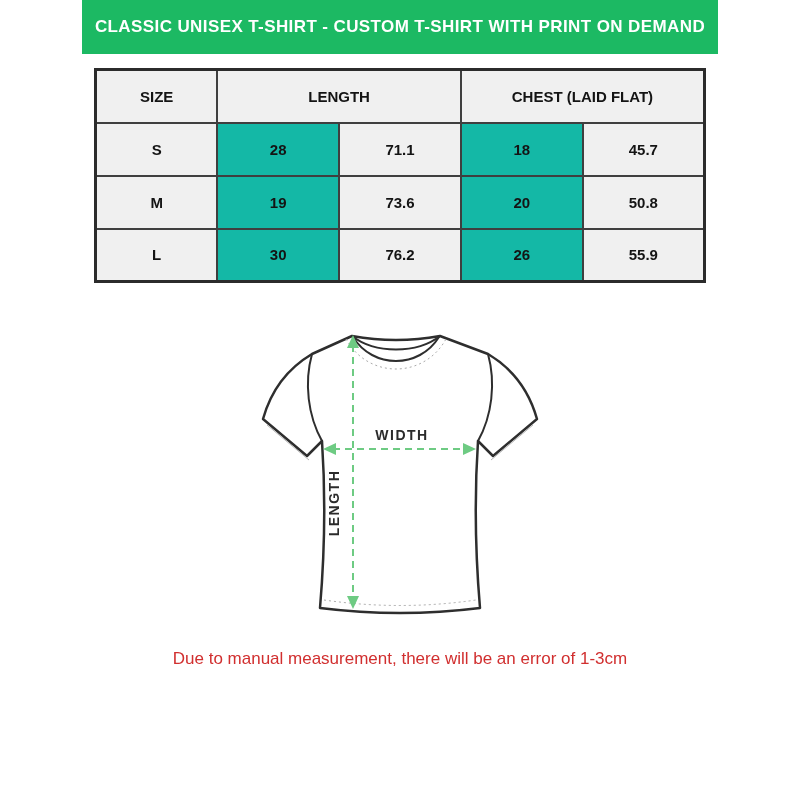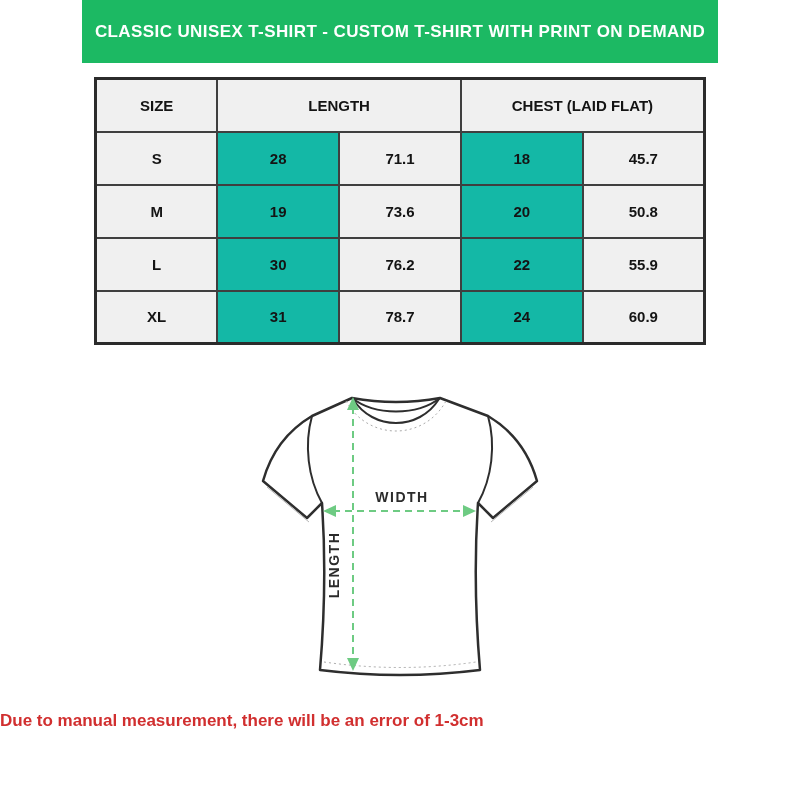--- a/index.html
+++ b/index.html
@@ -12,21 +12,21 @@
     --ink: #141414;
   }
   * { box-sizing: border-box; margin: 0; padding: 0; }
   html, body {
     width: 800px; height: 800px;
     background: #ffffff;
     font-family: "Liberation Sans", sans-serif;
     overflow: hidden;
   }
   .banner {
-    width: 636px; height: 63px;
+    width: 636px; height: 54px;
     margin: 0 auto;
     background: var(--banner-green);
     display: flex; align-items: center; justify-content: center;
   }
   .banner-title {
     color: #ffffff;
     font-size: 17px;
     font-weight: 700;
     letter-spacing: 0.4px;
     text-align: center;
@@ -87,22 +87,23 @@
   svg .dim-head { fill: var(--arrow-green); }
   svg .dim-label {
     font-family: "Liberation Sans", sans-serif;
     font-size: 14px;
     font-weight: 700;
     letter-spacing: 1.5px;
     fill: #2b2b2b;
   }
   .footer-note {
     margin-top: 6px;
+    text-align: center;
     font-size: 17px;
-    font-weight: 700;
+    font-weight: 400;
     color: var(--note-red);
   }
 </style>
 </head>
 <body>
 
 <div class="banner">
   <div class="banner-title">CLASSIC UNISEX T-SHIRT - CUSTOM T-SHIRT WITH PRINT ON DEMAND</div>
 </div>
 
@@ -127,29 +128,22 @@
         <td class="gray">M</td>
         <td class="white">19</td>
         <td class="gray">73.6</td>
         <td class="white">20</td>
         <td class="gray">50.8</td>
       </tr>
       <tr>
         <td class="gray">L</td>
         <td class="white">30</td>
         <td class="gray">76.2</td>
-        <td class="white">22</td>
+        <td class="white">26</td>
         <td class="gray">55.9</td>
-      </tr>
-      <tr>
-        <td class="gray">XL</td>
-        <td class="white">31</td>
-        <td class="gray">78.7</td>
-        <td class="white">24</td>
-        <td class="gray">60.9</td>
       </tr>
     </tbody>
   </table>
 </div>
 
 <div class="diagram-wrap">
   <svg width="320" height="322" viewBox="0 0 320 322">
 
     <path class="shirt-outline" d="M 112,15
          Q 156,23 200,15

